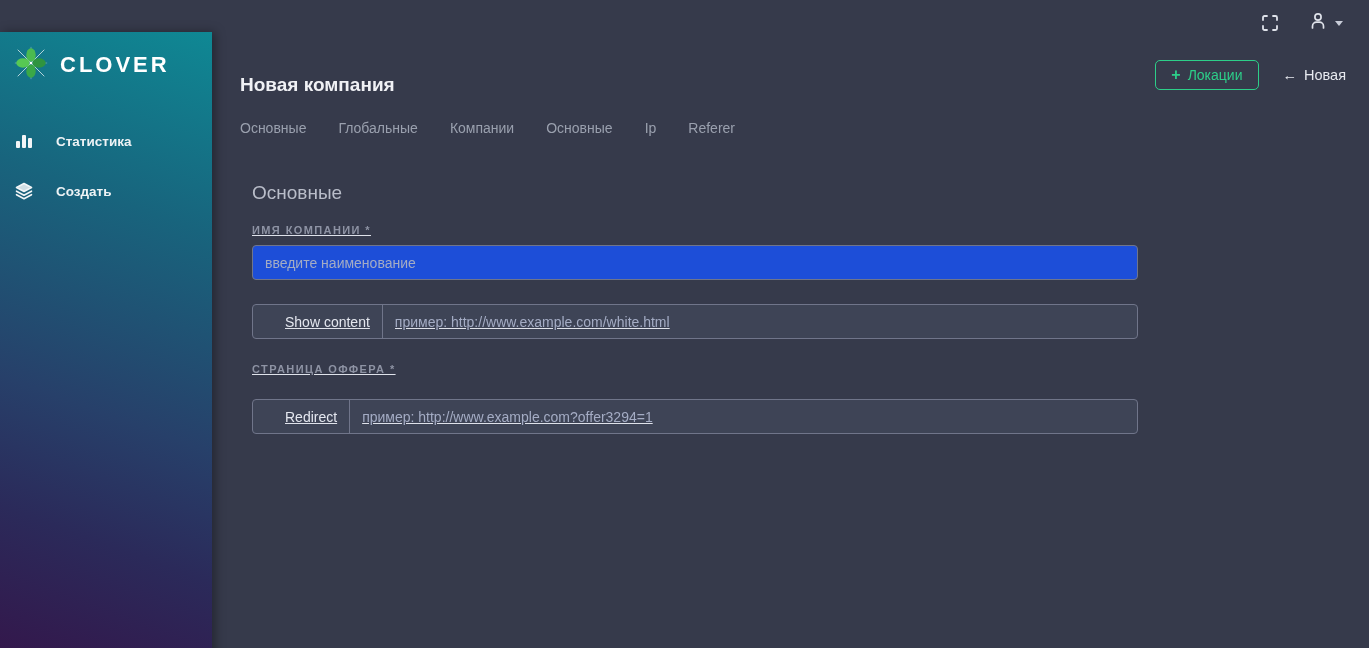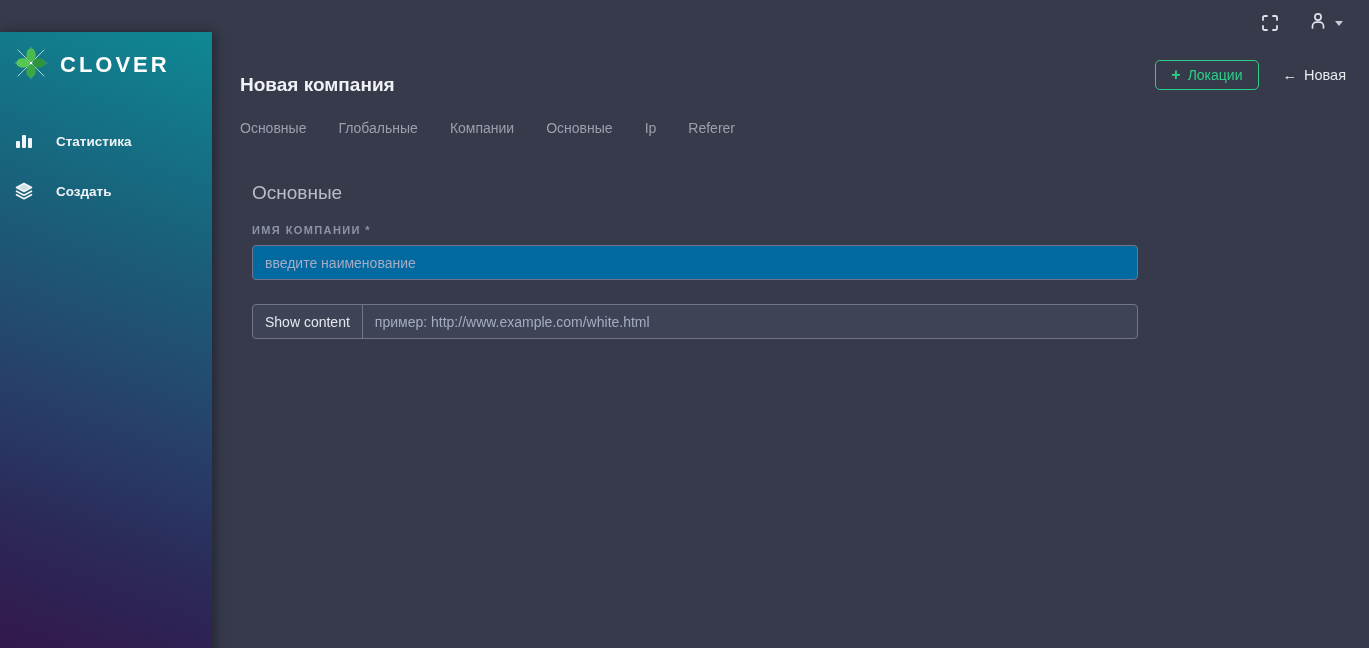--- a/index.html
+++ b/index.html
@@ -56,37 +56,38 @@
   
   .tabs { display:flex; padding:0 28px; margin-top:22px; }
   .tab {
     color:#9aa0ae; font-size:14px; cursor:pointer;
     padding:2px 16px;
   }
   .tab:first-child { padding-left:0; }
   
   .form-area { margin:44px 0 0 40px; width:886px; }
   .section-title { font-size:19px; font-weight:400; color:#b9bdc9; }
-  .field { margin-top:24px; }
+  .field { margin-top:24px;text-decoration:underline; }
   .field:first-of-type { margin-top:20px; }
   .field-label {
     display:block; font-size:11px; font-weight:bold;
     letter-spacing:1.4px; color:#8e93a4;
   }
   .text-input {
     margin-top:9px; width:100%; height:35px;
-    background:#0369a1; border:1px solid #70758a; border-radius:4px;
+    background:#1d4ed8; border:1px solid #70758a; border-radius:4px;
     color:#dfe3ee; font-size:14px; font-family:inherit;
     padding:0 12px; outline:none;
   }
   .text-input::placeholder { color:#a4acc4; opacity:1; }
   .input-group {
     margin-top:24px; display:flex; align-items:stretch; height:35px;
     background:#3e4456; border:1px solid #70758a; border-radius:4px;
     overflow:hidden;
+    padding-left:20px;
   }
   .input-prefix {
     display:flex; align-items:center; padding:0 12px;
     border-right:1px solid #70758a; color:#e4e7ef; font-size:14px;
     white-space:nowrap;
   }
   .input-group .text-input {
     margin-top:0; border:none; border-radius:0; flex:1; background:transparent; height:100%;
   }
 </style>
@@ -191,15 +192,22 @@
       <input class="text-input" type="text" placeholder="введите наименование" style="">
     </div>
 
     <div class="field">
       <div class="input-group">
         <span class="input-prefix">Show content</span>
         <input class="text-input" type="text" placeholder="пример: http://www.example.com/white.html" style="">
       </div>
     </div>
 
+    <div class="field">
+      <label class="field-label">СТРАНИЦА ОФФЕРА *</label>
+      <div class="input-group">
+        <span class="input-prefix">Redirect</span>
+        <input class="text-input" type="text" placeholder="пример: http://www.example.com?offer3294=1" style="">
+      </div>
+    </div>
   </div>
 
 </main>
 
 </body></html>

